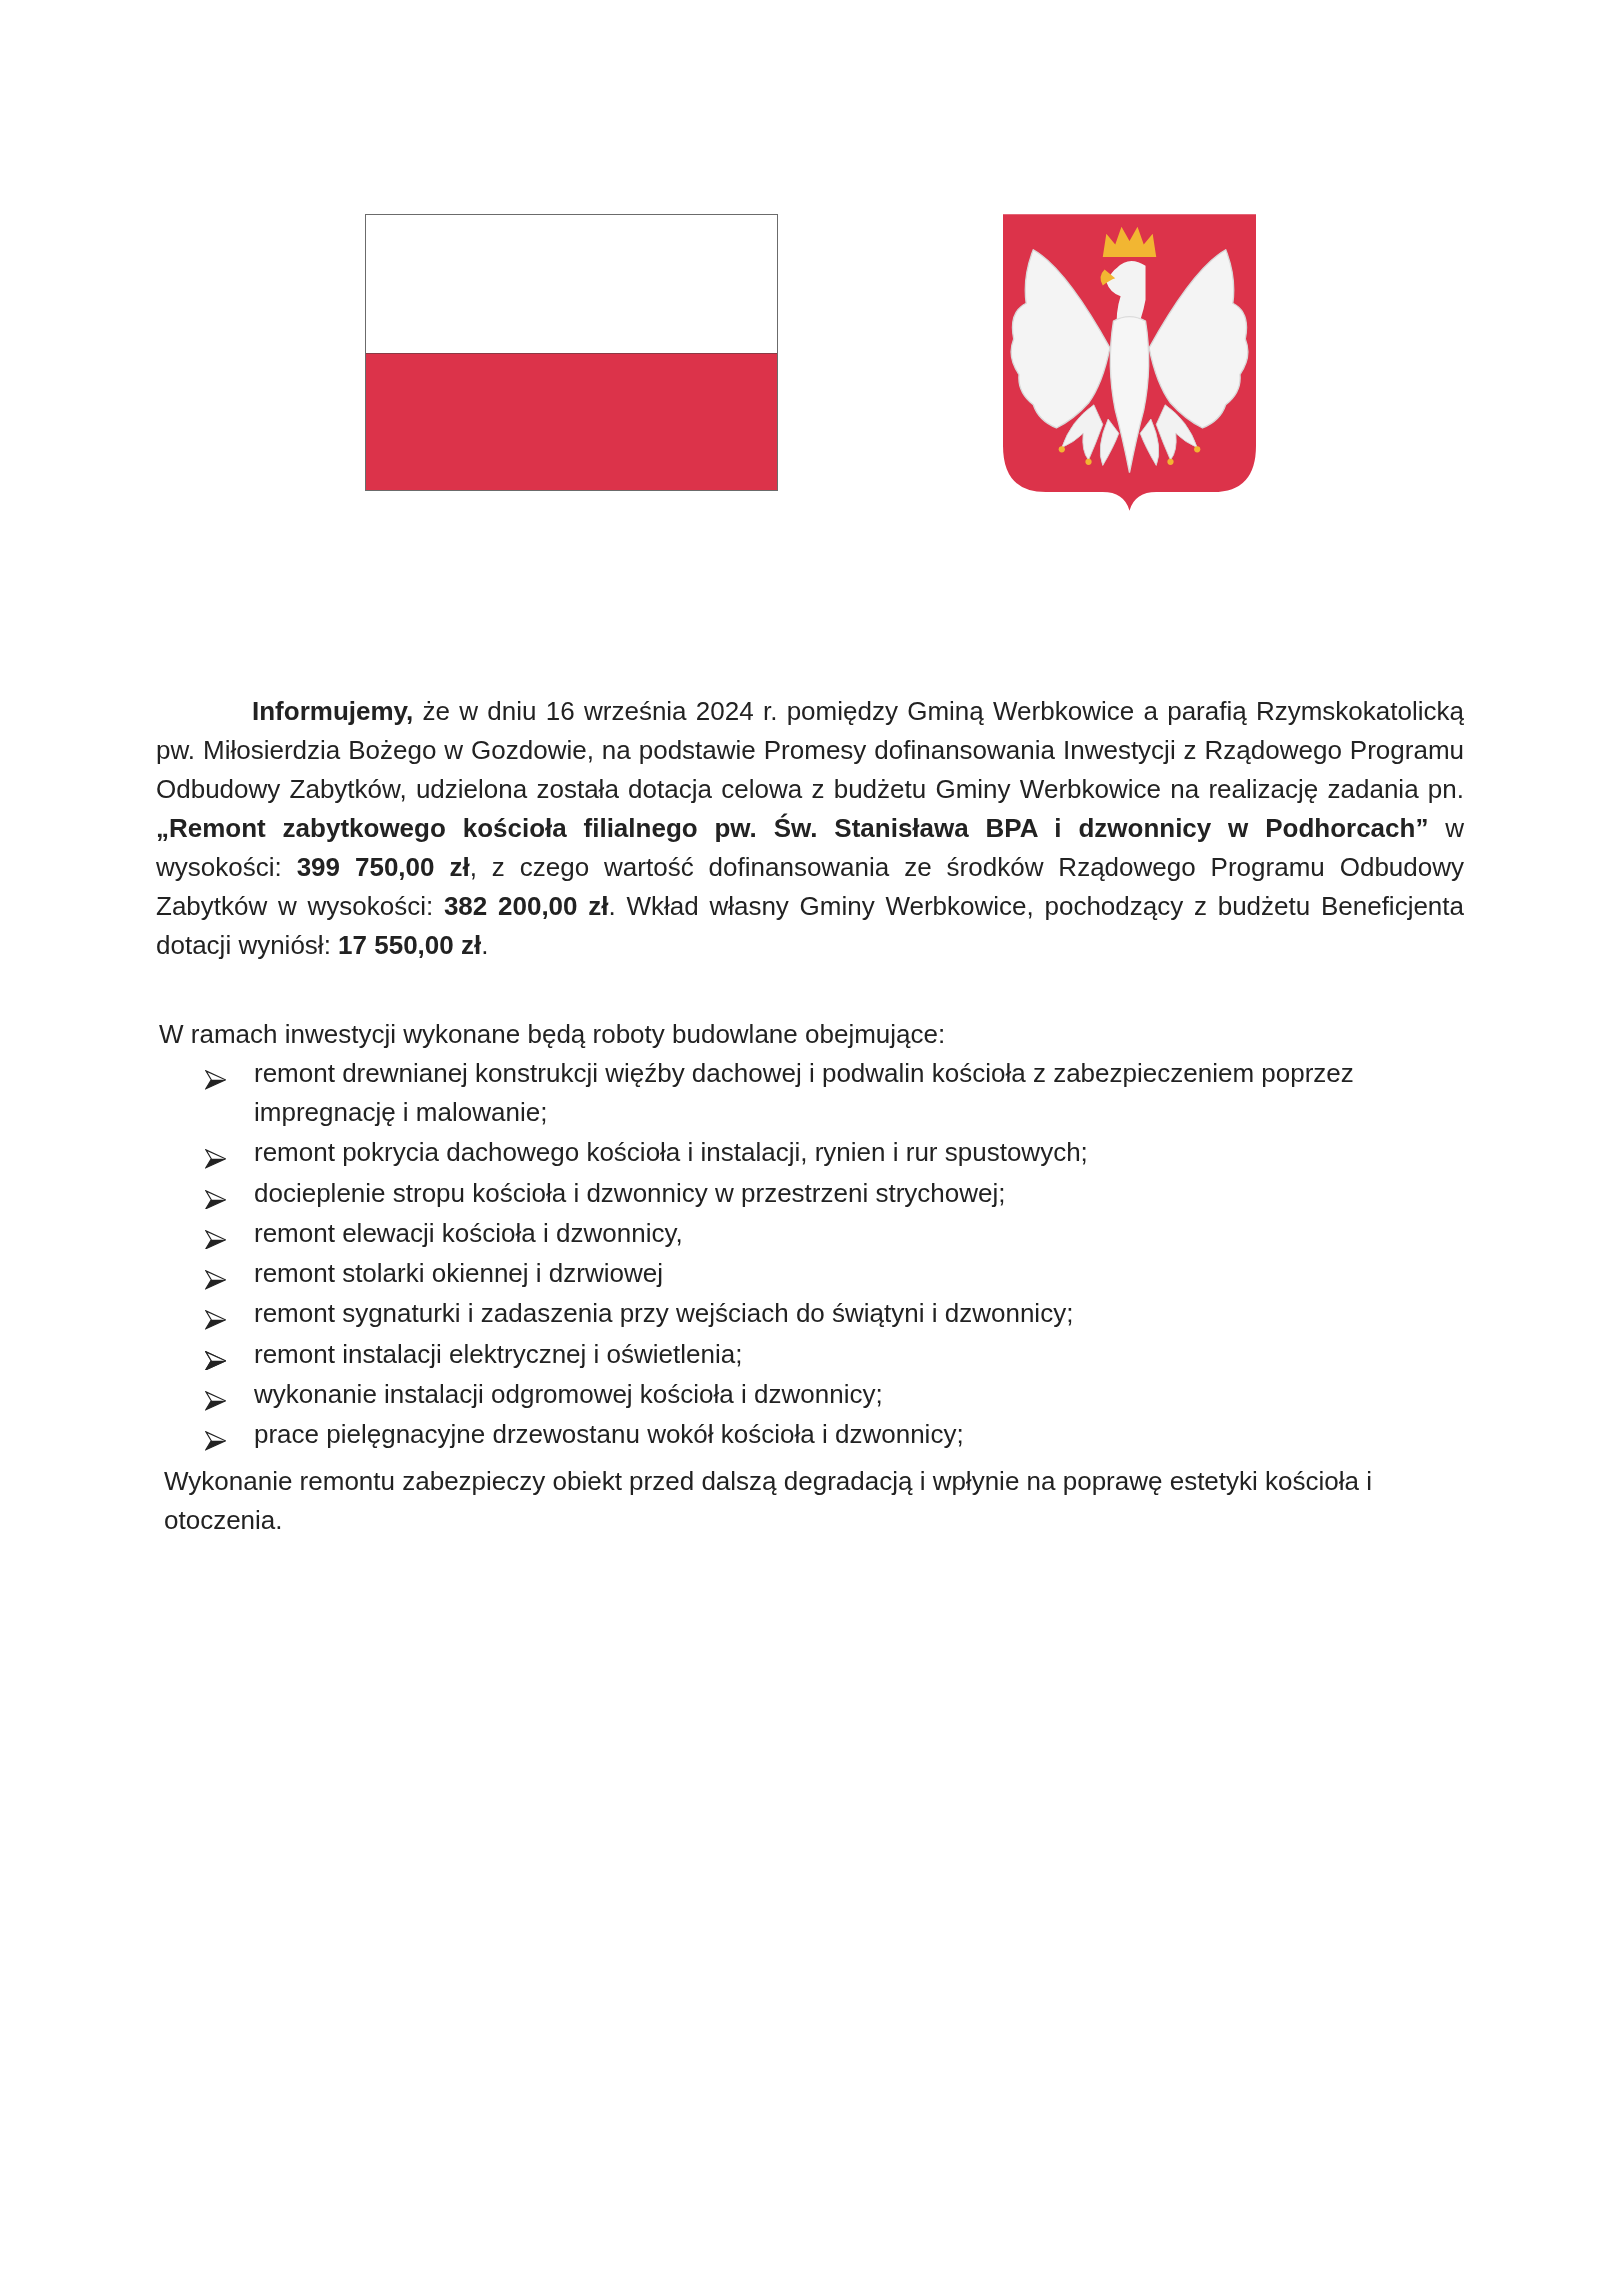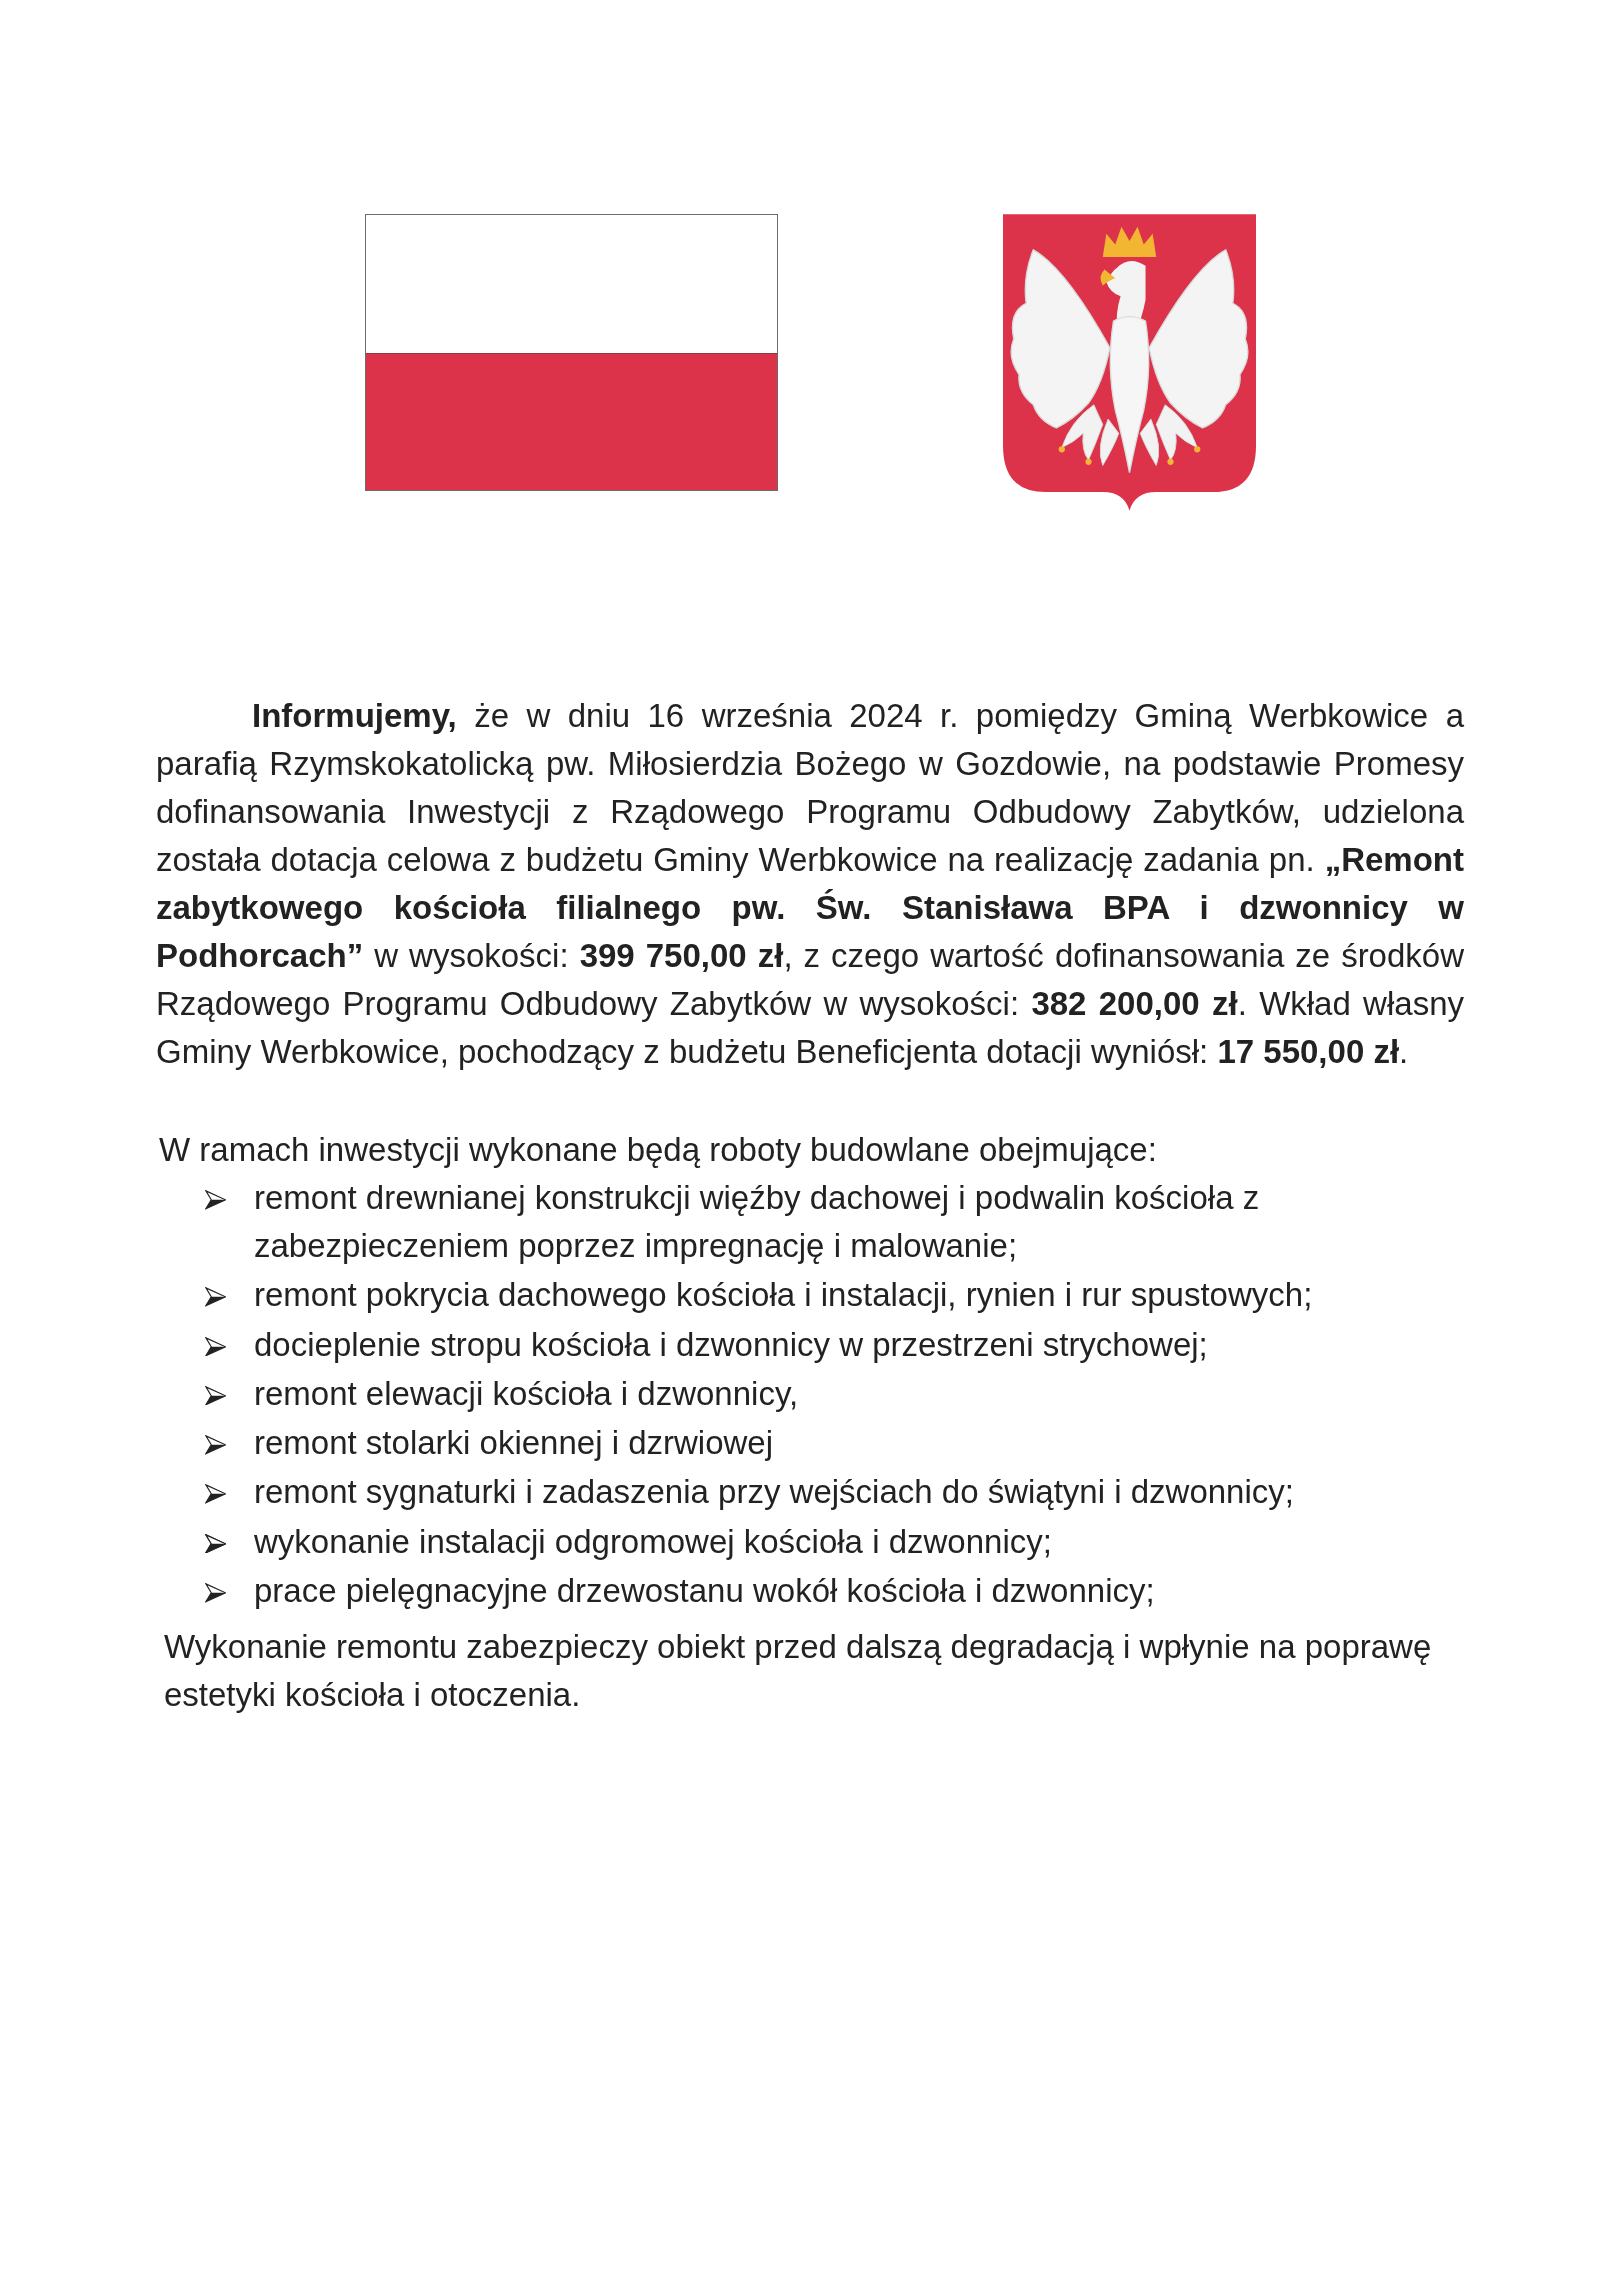--- a/index.html
+++ b/index.html
@@ -7,21 +7,21 @@
          font-family: "Liberation Sans", sans-serif; color: #222222; }
 
   .flag { position: absolute; left: 365px; top: 214px; width: 413px; height: 277px;
           border: 0.9px solid #6b6b6b; box-sizing: border-box; overflow: hidden; }
   .flag .white { position: absolute; left: 0; top: 0; width: 100%; height: 138px; background: #ffffff; }
   .flag .red { position: absolute; left: 0; top: 138px; width: 100%; bottom: 0; border-top: 0.9px solid #8a3a44; }
 
   .emblem { position: absolute; left: 1003px; top: 214px; width: 253px; height: 297px; }
 
   .content { position: absolute; left: 156px; top: 692px; width: 1308px;
-             font-size: 33px; line-height: 48px; }
+             font-size: 26px; line-height: 39px; }
   .intro { margin: 0; text-align: justify; text-indent: 96px; }
   .intro b { font-weight: bold; }
   .section-head { margin: 50px 0 0 3px; }
   ul.works { list-style: none; margin: 0; padding: 0; }
   ul.works li { position: relative; padding-left: 98px; margin: 0 0 1.3px 0; }
   ul.works li .bullet { position: absolute; left: 49px; top: 16px; width: 21.4px; height: 19.6px; }
   .closing { margin: 8px; }
 </style>
 </head>
 <body>
@@ -86,20 +86,24 @@
           <path d="M1 1 L23 11 L1 21 L7 11 Z" fill="#fff" stroke="#222" stroke-width="1.3"></path>
           <path d="M1 21 L23 11 L7 11 Z" fill="#222"></path>
         </svg><span>remont sygnaturki i zadaszenia przy wejściach do świątyni i dzwonnicy;</span></li>
     <li><svg class="bullet" viewBox="0 0 24 22">
           <path d="M1 1 L23 11 L1 21 L7 11 Z" fill="#fff" stroke="#222" stroke-width="1.3"></path>
           <path d="M1 21 L23 11 L7 11 Z" fill="#222"></path>
         </svg></li>
     <li><svg class="bullet" viewBox="0 0 24 22">
           <path d="M1 1 L23 11 L1 21 L7 11 Z" fill="#fff" stroke="#222" stroke-width="1.3"></path>
           <path d="M1 21 L23 11 L7 11 Z" fill="#222"></path>
+        </svg><span>remont instalacji elektrycznej i oświetlenia;</span></li>
+    <li><svg class="bullet" viewBox="0 0 24 22">
+          <path d="M1 1 L23 11 L1 21 L7 11 Z" fill="#fff" stroke="#222" stroke-width="1.3"></path>
+          <path d="M1 21 L23 11 L7 11 Z" fill="#222"></path>
         </svg><span>wykonanie instalacji odgromowej kościoła i dzwonnicy;</span></li>
     <li><svg class="bullet" viewBox="0 0 24 22">
           <path d="M1 1 L23 11 L1 21 L7 11 Z" fill="#fff" stroke="#222" stroke-width="1.3"></path>
           <path d="M1 21 L23 11 L7 11 Z" fill="#222"></path>
         </svg><span>prace pielęgnacyjne drzewostanu wokół kościoła i dzwonnicy;</span></li>
   </ul>
 
   <p class="closing">Wykonanie remontu zabezpieczy obiekt przed dalszą degradacją i wpłynie na poprawę estetyki kościoła i otoczenia.</p>
 </div>
 

